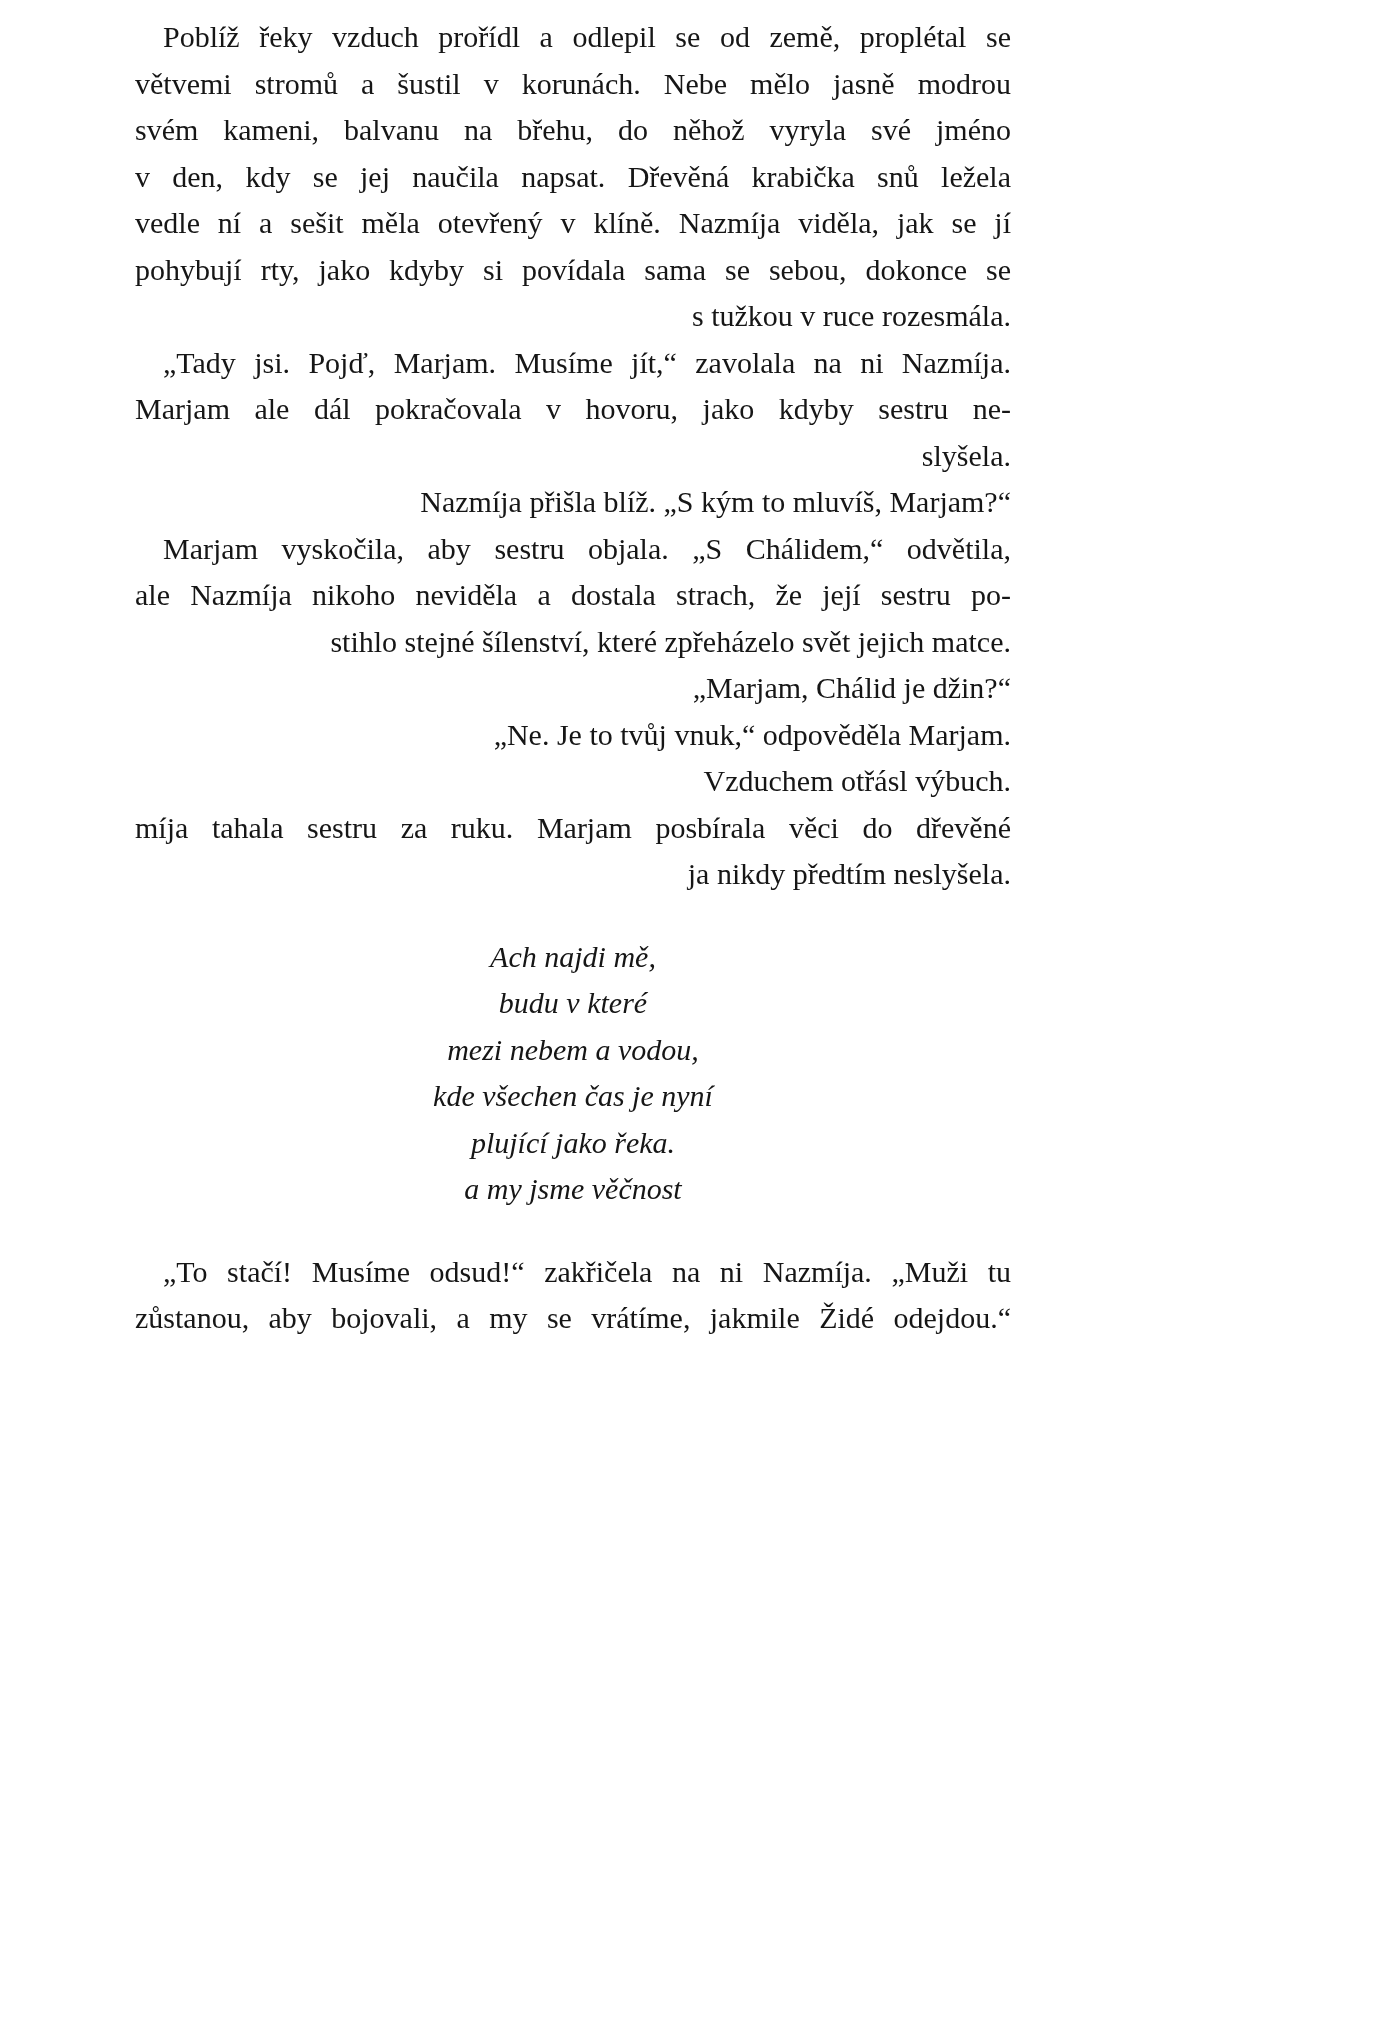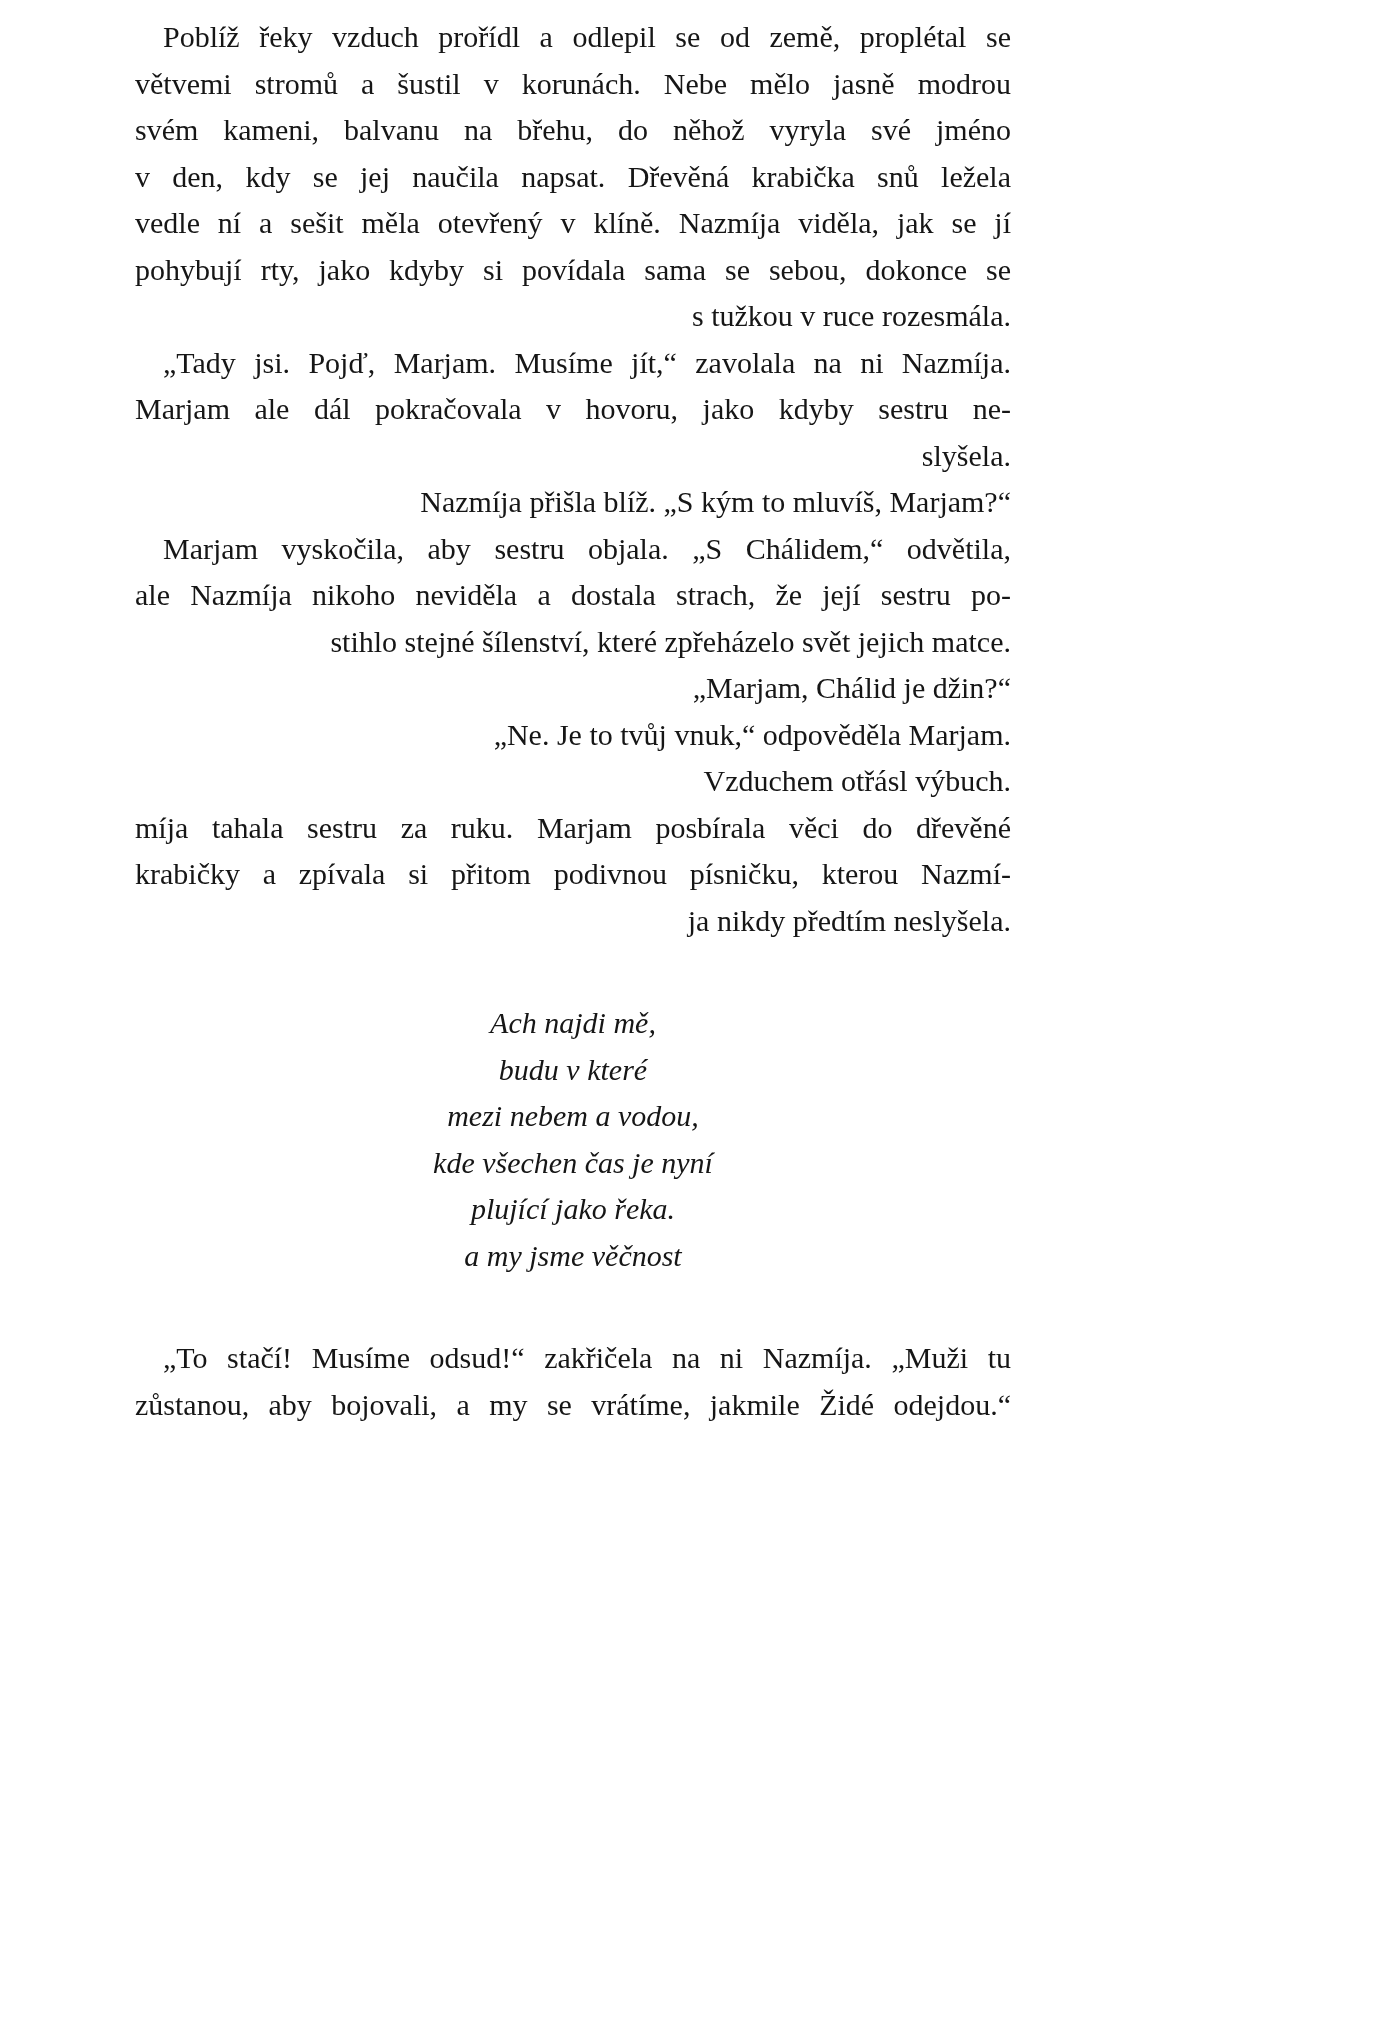--- a/index.html
+++ b/index.html
@@ -37,21 +37,21 @@
     text-align: right;
   }
   .line.stretch {
     text-align: justify;
     text-align-last: justify;
   }
   .line.indent {
     padding-left: 28px;
   }
   .poem {
-    margin: 56px 0;
+    margin: 36px 0;
     font-style: italic;
     text-align: center;
   }
   .poem-line {
     height: 46.5px;
   }
   .page-number {
     position: absolute;
     left: 135px;
     top: 1946px;
@@ -92,21 +92,20 @@
         <div class="line indent">„Marjam, Chálid je džin?“</div>
       </div>
       <div class="para">
         <div class="line indent">„Ne. Je to tvůj vnuk,“ odpověděla Marjam.</div>
       </div>
       <div class="para">
         <div class="line indent">Vzduchem otřásl výbuch.</div>
       </div>
       <div class="para">
         <div class="line stretch">míja tahala sestru za ruku. Marjam posbírala věci do dřevěné</div>
-        <div class="line stretch">krabičky a zpívala si přitom podivnou písničku, kterou Nazmí-</div>
         <div class="line">ja nikdy předtím neslyšela.</div>
       </div>
       <div class="poem">
         <div class="poem-line">Ach najdi mě,</div>
         <div class="poem-line">budu v které</div>
         <div class="poem-line">mezi nebem a vodou,</div>
         <div class="poem-line">kde všechen čas je nyní</div>
         <div class="poem-line">plující jako řeka.</div>
         <div class="poem-line">a my jsme věčnost</div>
       </div>

